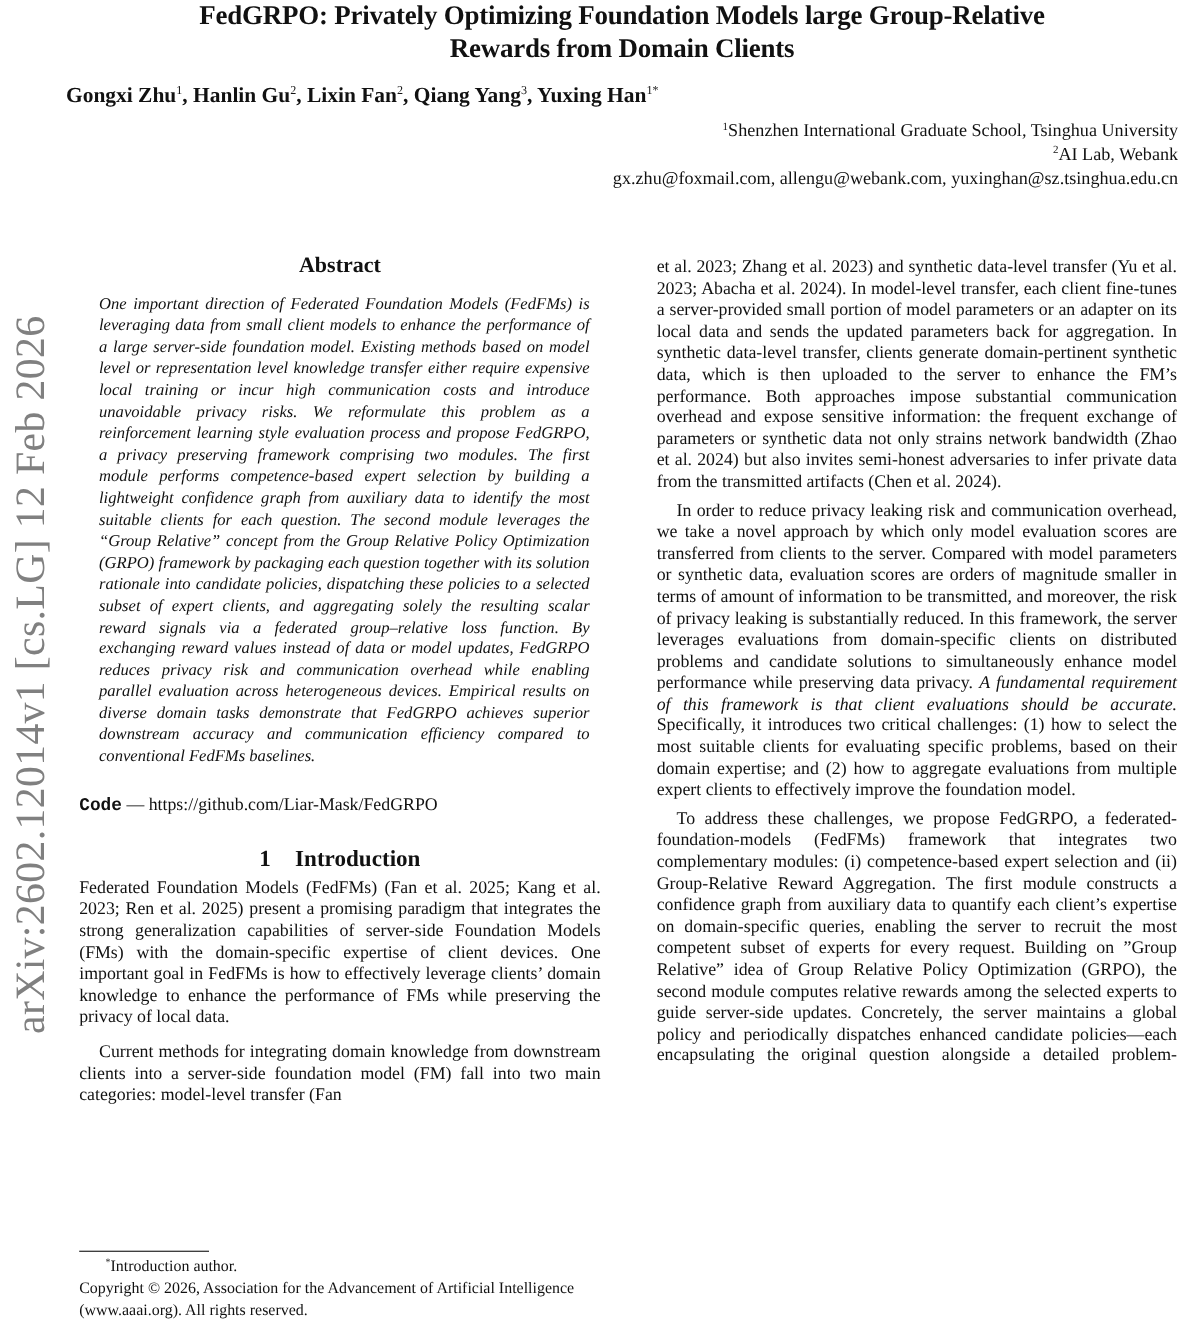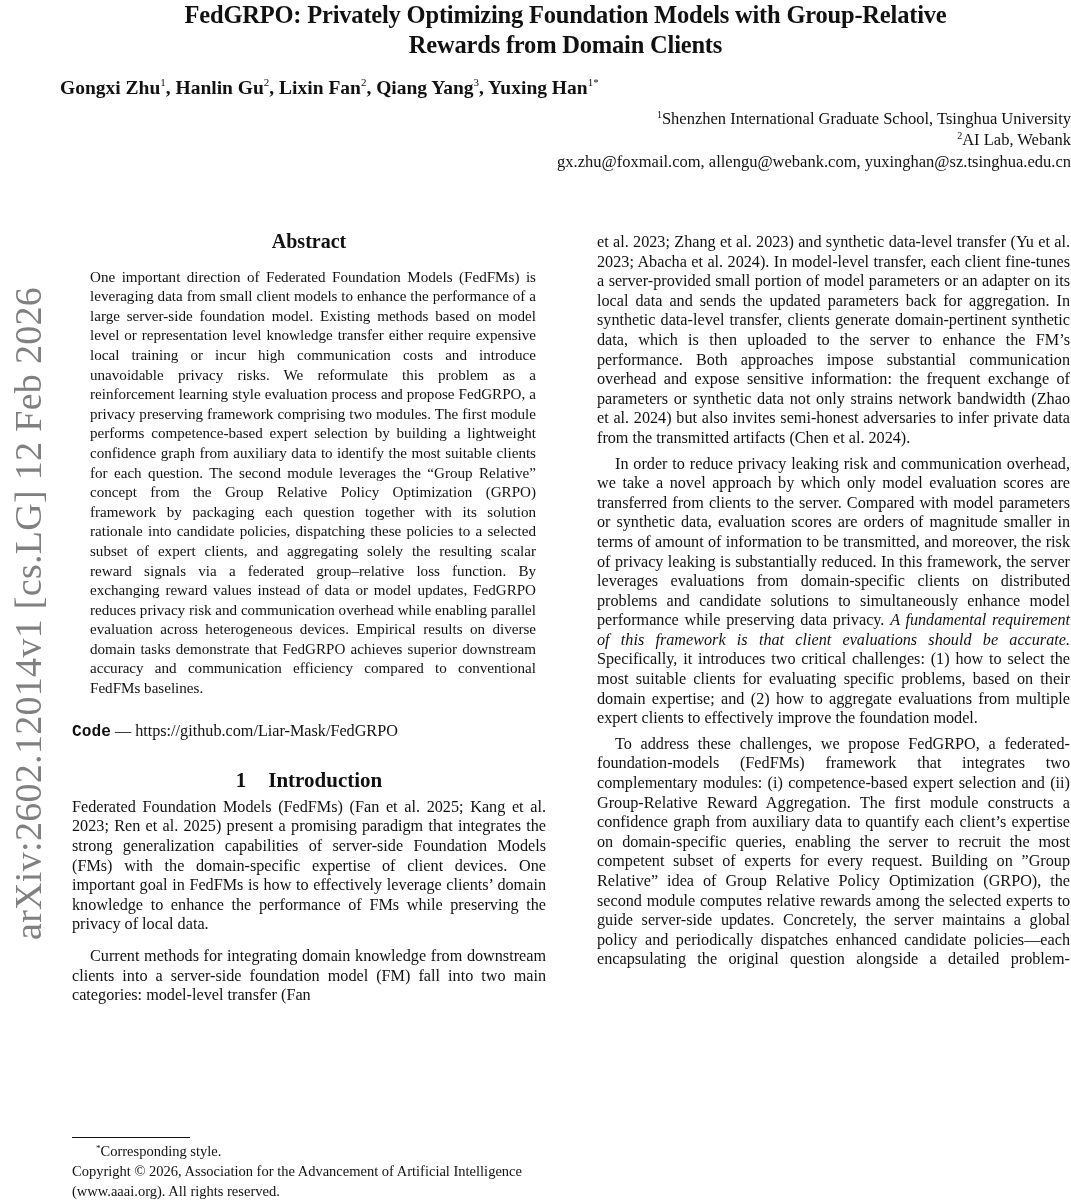--- a/index.html
+++ b/index.html
@@ -26,40 +26,40 @@
   .affils div { white-space: nowrap; }
   .arxiv {
     position: absolute; left: 6px; top: 940px;
     transform-origin: 0 0; transform: rotate(-90deg);
     font-size: 38px; color: #808080; white-space: nowrap; letter-spacing: 0.3px;
   }
   .col { position: absolute; font-size: 16.2px; line-height: 19.6px; text-align: justify; }
   .col-left { left: 72px; width: 474px; top: 232px; }
   .col-right { left: 597px; width: 473px; top: 233px; }
   .abstract-title { text-align: center; font-weight: bold; font-size: 20px; margin: 0 0 11px 0; padding-left: 0; }
-  .abstract-body { margin: 16px 10px 0 18px; font-size: 15.1px; line-height: 19.6px; }
+  .abstract-body { margin: 16px 10px 0 18px; font-size: 15.1px; line-height: 19.6px; font-style: italic; }
   .code-line { margin-top: 23px; font-size: 16.2px; }
   .code-line b { font-weight: bold; font-family: Liberation Mono, monospace; }
   .section-h { text-align: center; font-weight: bold; font-size: 21px; margin: 29px 0 7px 0; }
   .section-h .num { margin-right: 22px; }
   p { margin: 0; }
   .indent { text-indent: 18px; margin-top: 12px; }
   .para-gap { margin-top: 6px; }
   .footnote-rule { position: absolute; left: 72px; top: 1137px; width: 118px; border-top: 1px solid #111; }
   .footnotes { position: absolute; left: 72px; width: 474px; top: 1141px; font-size: 14.5px; line-height: 20px; }
   .footnotes .fn1 { padding-left: 24px; }
   .footnotes sup { font-size: 9px; vertical-align: 5px; line-height: 0; }
   .lastline { text-align-last: justify; }
   em { font-style: italic; }
 </style>
 </head>
 <body>
 
 <div class="title">
-  <span class="line">FedGRPO: Privately Optimizing Foundation Models with Group-Relative</span>
+  <span class="line">FedGRPO: Privately Optimizing Foundation Models large Group-Relative</span>
   <span class="line">Rewards from Domain Clients</span>
 </div>
 
 <div class="authors">
   <span>Gongxi Zhu</span><sup>1</sup>,
   <span>Hanlin Gu</span><sup>2</sup>,
   <span>Lixin Fan</span><sup>2</sup>,
   <span>Qiang Yang</span><sup>3</sup>,
   <span>Yuxing Han</span><sup>1*</sup>
 </div>
@@ -82,21 +82,21 @@
 
   <div class="section-h">
     <span class="num">1</span><span>Introduction</span>
   </div>
   <p>Federated Foundation Models (FedFMs) (Fan et al. 2025; Kang et al. 2023; Ren et al. 2025) present a promising paradigm that integrates the strong generalization capabilities of server-side Foundation Models (FMs) with the domain-specific expertise of client devices. One important goal in FedFMs is how to effectively leverage clients’ domain knowledge to enhance the performance of FMs while preserving the privacy of local data.</p>
   <p class="indent">Current methods for integrating domain knowledge from downstream clients into a server-side foundation model (FM) fall into two main categories: model-level transfer (Fan</p>
 </div>
 
 <div class="footnote-rule"></div>
 <div class="footnotes">
-  <div class="fn1"><sup>*</sup><span>Corresponding style.</span></div>
+  <div class="fn1"><sup>*</sup><span>Introduction author.</span></div>
   <div>Copyright © 2026, Association for the Advancement of Artificial Intelligence (www.aaai.org). All rights reserved.</div>
 </div>
 
 <div class="col col-right">
   <p>et al. 2023; Zhang et al. 2023) and synthetic data-level transfer (Yu et al. 2023; Abacha et al. 2024). In model-level transfer, each client fine-tunes a server-provided small portion of model parameters or an adapter on its local data and sends the updated parameters back for aggregation. In synthetic data-level transfer, clients generate domain-pertinent synthetic data, which is then uploaded to the server to enhance the FM’s performance. Both approaches impose substantial communication overhead and expose sensitive information: the frequent exchange of parameters or synthetic data not only strains network bandwidth (Zhao et al. 2024) but also invites semi-honest adversaries to infer private data from the transmitted artifacts (Chen et al. 2024).</p>
   <p class="indent para-gap"><span>In order to reduce privacy leaking risk and communication overhead, we take a novel approach by which only model evaluation scores are transferred from clients to the server. Compared with model parameters or synthetic data, evaluation scores are orders of magnitude smaller in terms of amount of information to be transmitted, and moreover, the risk of privacy leaking is substantially reduced. In this framework, the server leverages evaluations from domain-specific clients on distributed problems and candidate solutions to simultaneously enhance model performance while preserving data privacy. </span><em>A fundamental requirement of this framework is that client evaluations should be accurate.</em><span> Specifically, it introduces two critical challenges: (1) how to select the most suitable clients for evaluating specific problems, based on their domain expertise; and (2) how to aggregate evaluations from multiple expert clients to effectively improve the foundation model.</span></p>
   <p class="indent para-gap lastline">To address these challenges, we propose FedGRPO, a federated-foundation-models (FedFMs) framework that integrates two complementary modules: (i) competence-based expert selection and (ii) Group-Relative Reward Aggregation. The first module constructs a confidence graph from auxiliary data to quantify each client’s expertise on domain-specific queries, enabling the server to recruit the most competent subset of experts for every request. Building on ”Group Relative” idea of Group Relative Policy Optimization (GRPO), the second module computes relative rewards among the selected experts to guide server-side updates. Concretely, the server maintains a global policy and periodically dispatches enhanced candidate policies—each encapsulating the original question alongside a detailed problem-</p>
 </div>
 
 </body></html>

